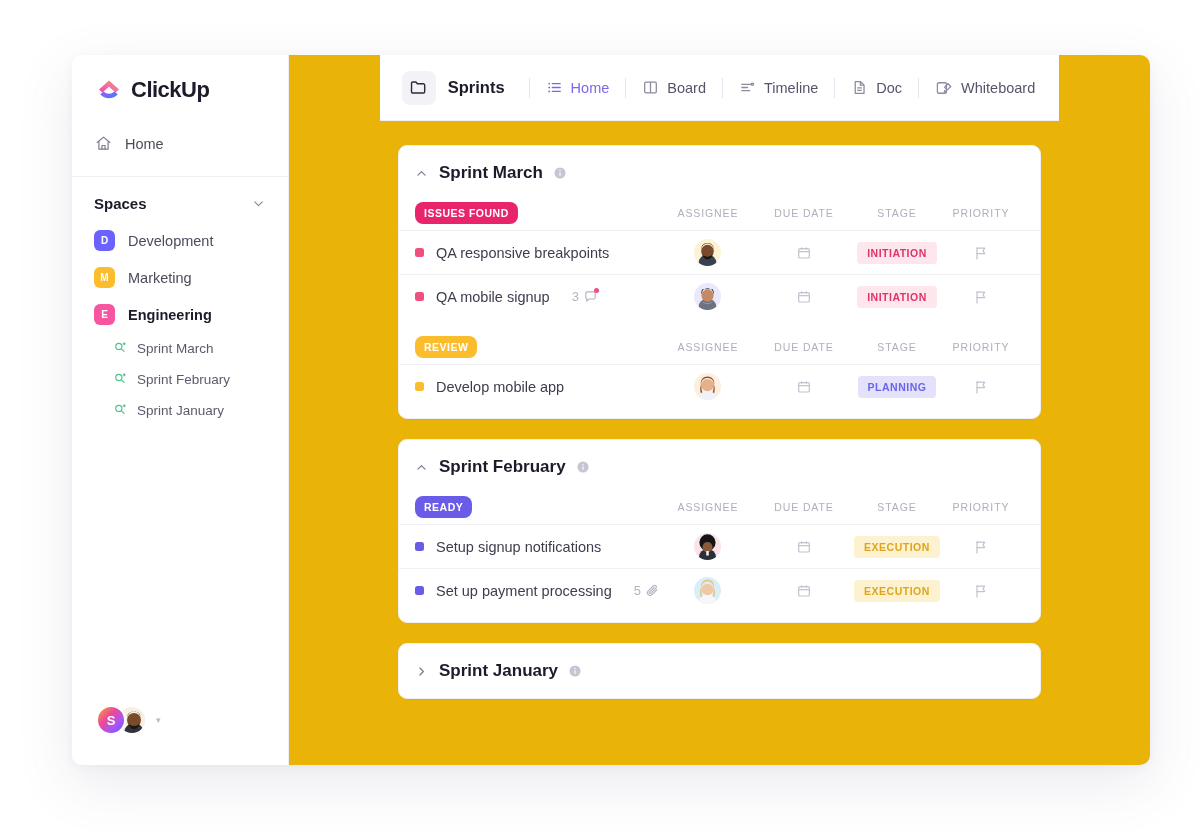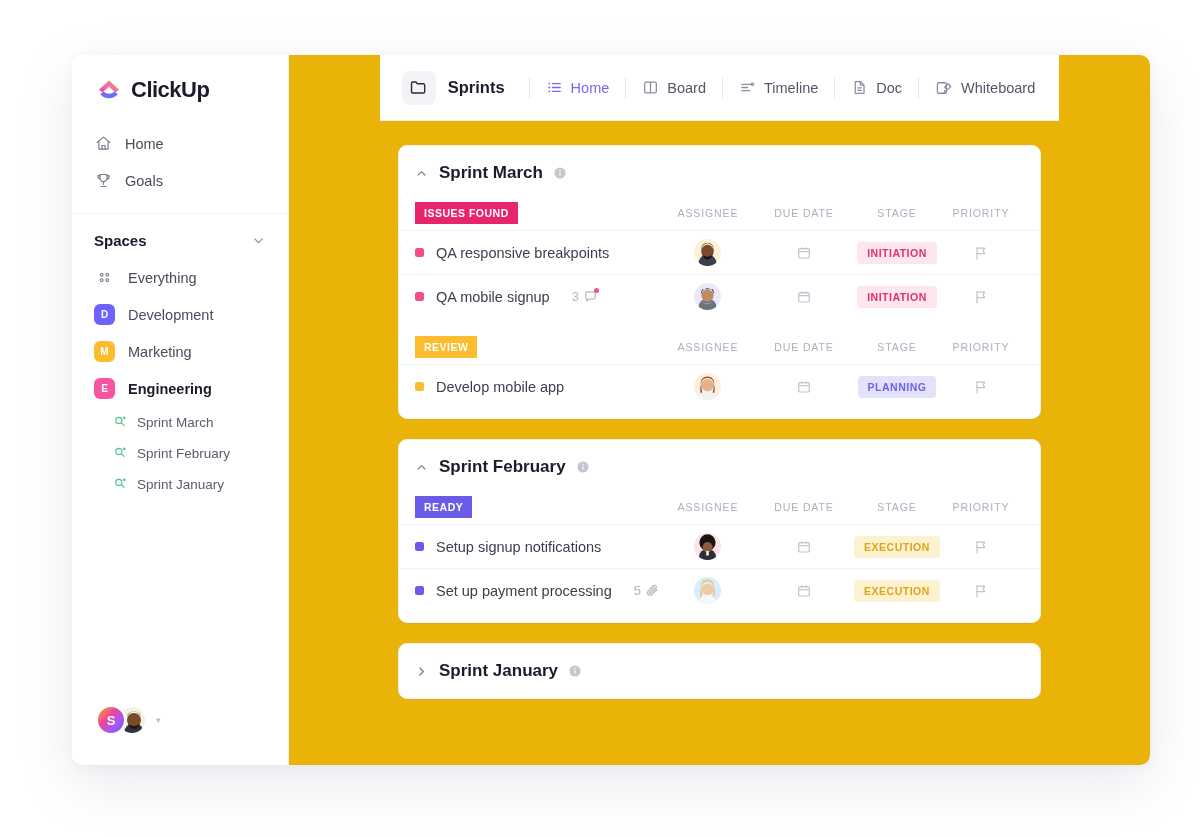--- a/index.html
+++ b/index.html
@@ -145,21 +145,21 @@
   .sprint-name { font-size: 17px; font-weight: bold; color: #1b1b2b; }
   .info-ico { color: #c6c6d2; display: flex; align-items: center; }
 
   .group-header {
     display: flex; align-items: center;
     padding: 0 20px 0 16px;
     height: 34px;
   }
   .status-badge {
     height: 22px; padding: 0 9px;
-    border-radius: 0;
+    border-radius: 8px;
     display: inline-flex; align-items: center;
     color: #fff; font-size: 10.5px; font-weight: bold;
     letter-spacing: .5px;
   }
   .col-heads { margin-left: auto; display: flex; align-items: center; }
   .col-head {
     font-size: 10.5px; letter-spacing: .9px; color: #aeaebe;
     text-align: center;
   }
   .c-assignee { width: 96px; }
@@ -225,56 +225,33 @@
       <div class="nav-item">
         <span class="nav-ico">
           <svg width="17" height="17" viewBox="0 0 24 24" fill="none" stroke="currentColor" stroke-width="1.7" stroke-linecap="round" stroke-linejoin="round">
               <path d="M3 10.5 12 3l9 7.5"></path>
               <path d="M5.5 9.6V20h13V9.6"></path>
               <path d="M9.8 20v-5.2h4.4V20"></path>
             </svg>
         </span>
         <span>Home</span>
       </div>
-      <div class="nav-item">
-        <span class="nav-ico">
-          <svg width="17" height="17" viewBox="0 0 24 24" fill="none" stroke="currentColor" stroke-width="1.7" stroke-linecap="round" stroke-linejoin="round">
-              <path d="M7 3.5h10v5a5 5 0 0 1-10 0Z"></path>
-              <path d="M7 5H4.2v1.6A3.4 3.4 0 0 0 7.6 10"></path>
-              <path d="M17 5h2.8v1.6A3.4 3.4 0 0 1 16.4 10"></path>
-              <path d="M12 13.5v4"></path>
-              <path d="M8.5 20.5h7"></path>
-            </svg>
-        </span>
-        <span>Goals</span>
-      </div>
     </div>
 
     <div class="divider"></div>
 
     <div class="spaces-head">
       <span class="spaces-title">Spaces</span>
       <span class="chev">
         <svg width="15" height="15" viewBox="0 0 24 24" fill="none" stroke="currentColor" stroke-width="1.9" stroke-linecap="round" stroke-linejoin="round">
             <path d="M6 9.5 12 15.5 18 9.5"></path>
           </svg>
       </span>
     </div>
 
-    <div class="space-item">
-      <span class="dots-ico">
-        <svg width="15" height="15" viewBox="0 0 24 24" fill="none" stroke="#8a8a9e" stroke-width="2">
-            <circle cx="7.5" cy="7.5" r="2.2"></circle>
-            <circle cx="16.5" cy="7.5" r="2.2"></circle>
-            <circle cx="7.5" cy="16.5" r="2.2"></circle>
-            <circle cx="16.5" cy="16.5" r="2.2"></circle>
-          </svg>
-      </span>
-      <span>Everything</span>
-    </div>
 
     <div class="space-item">
       <span class="space-badge" style="background:#6c63ff">D</span>
       <span>Development</span>
     </div>
     <div class="space-item">
       <span class="space-badge" style="background:#fbbc2e">M</span>
       <span>Marketing</span>
     </div>
     <div class="space-item active">

